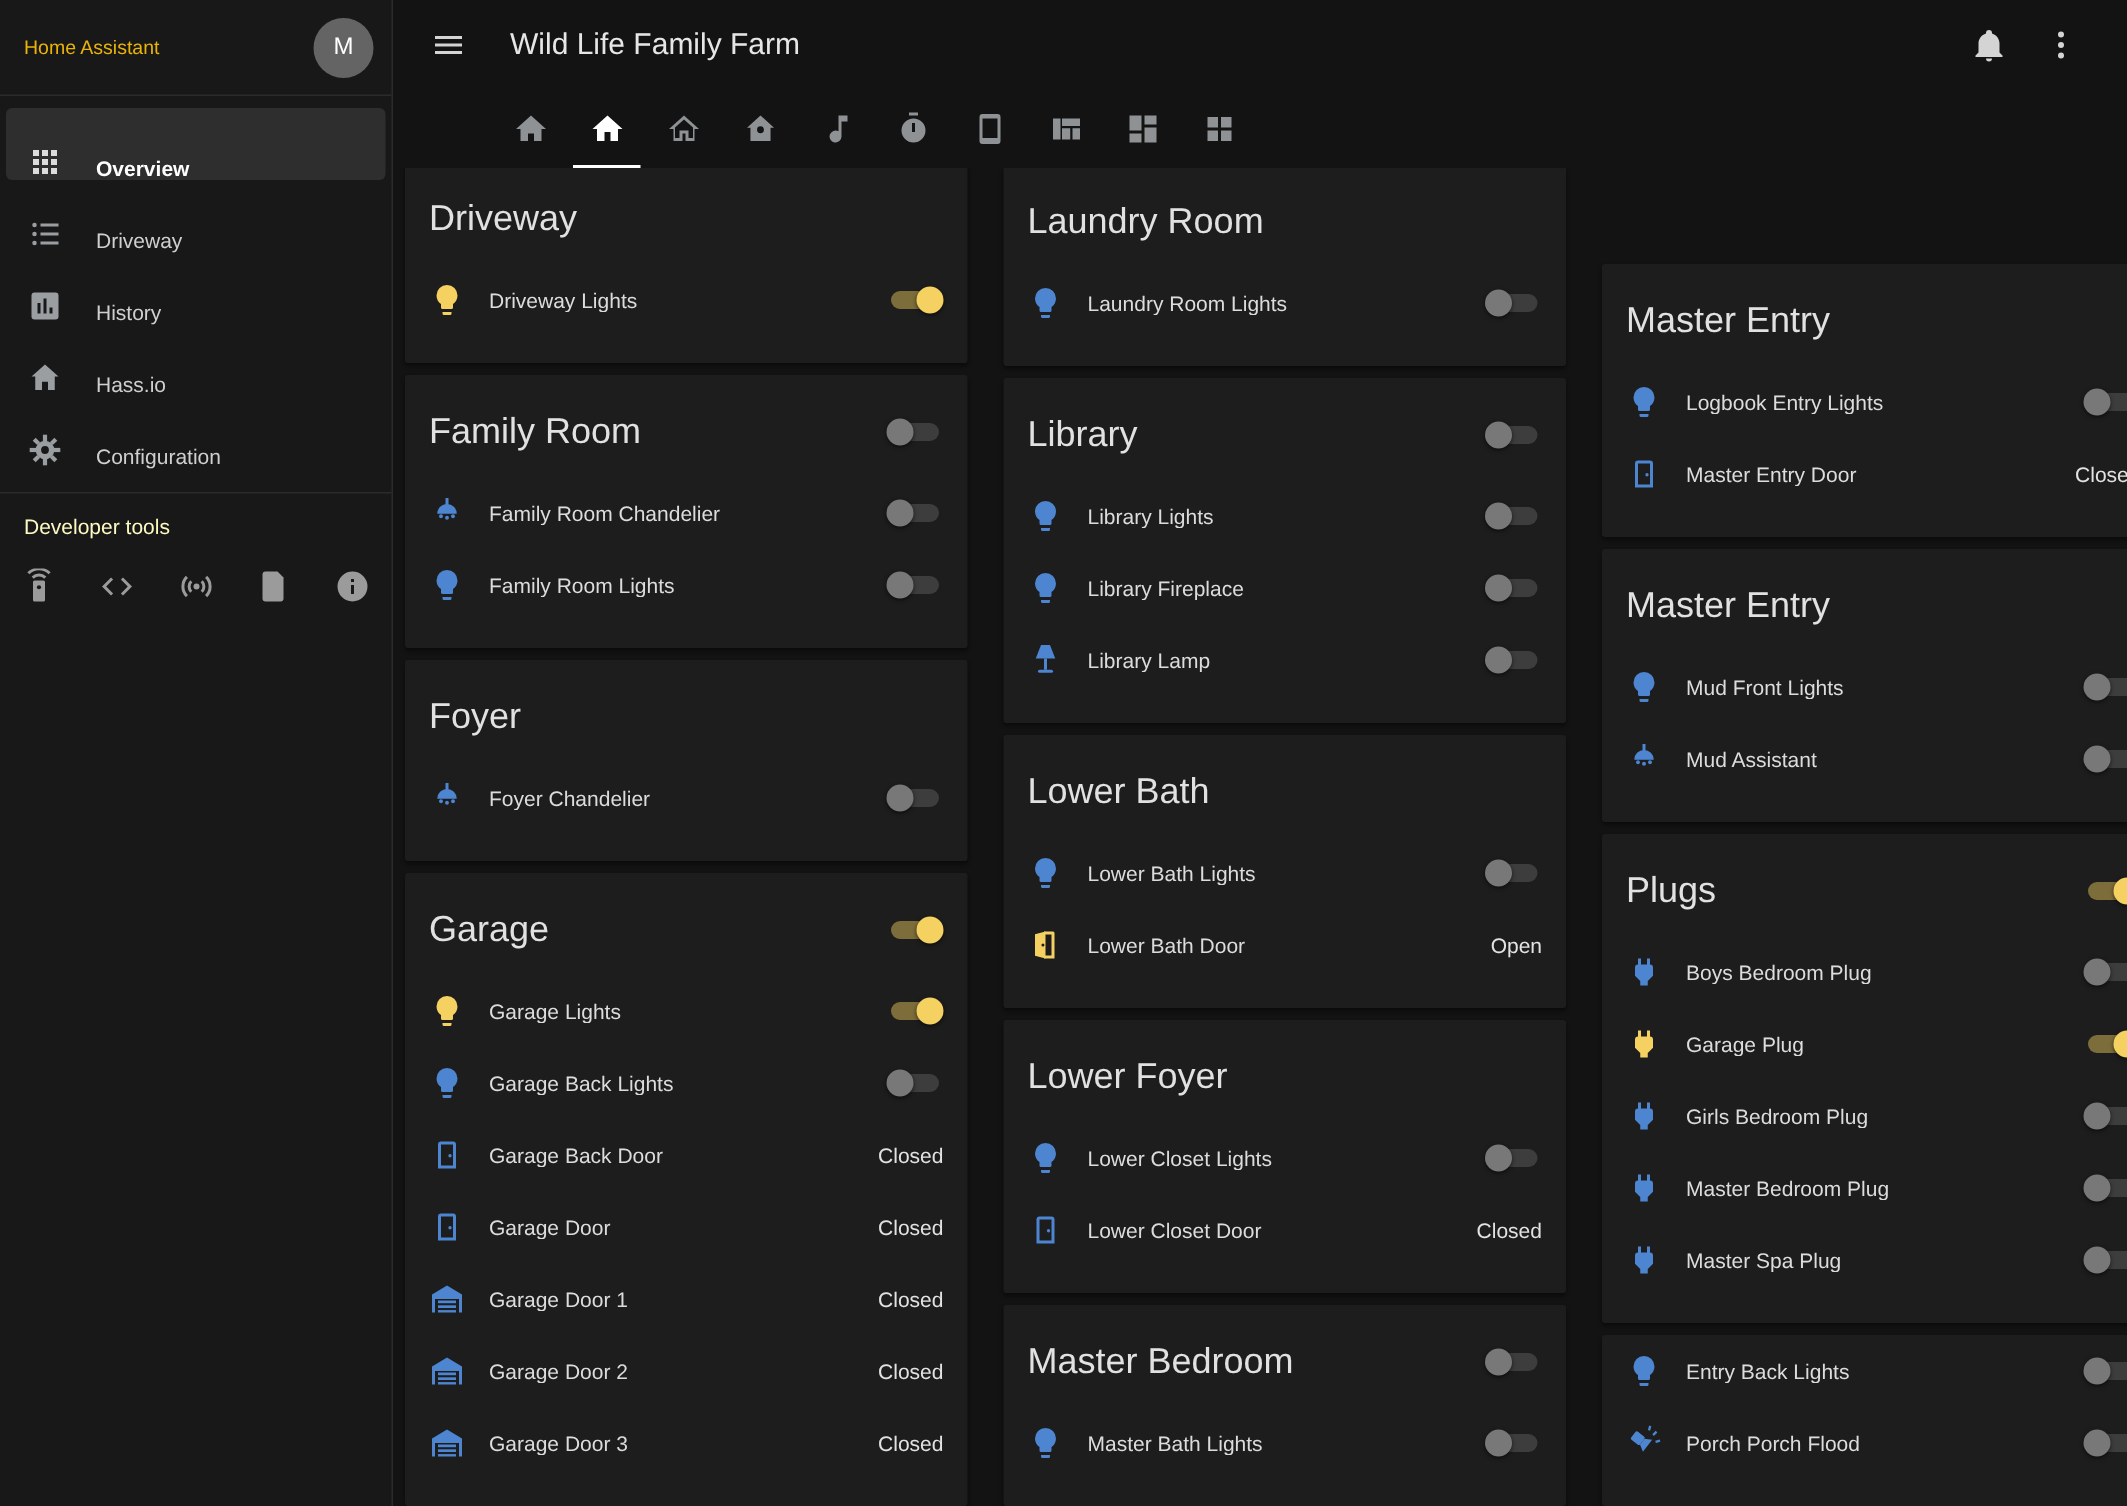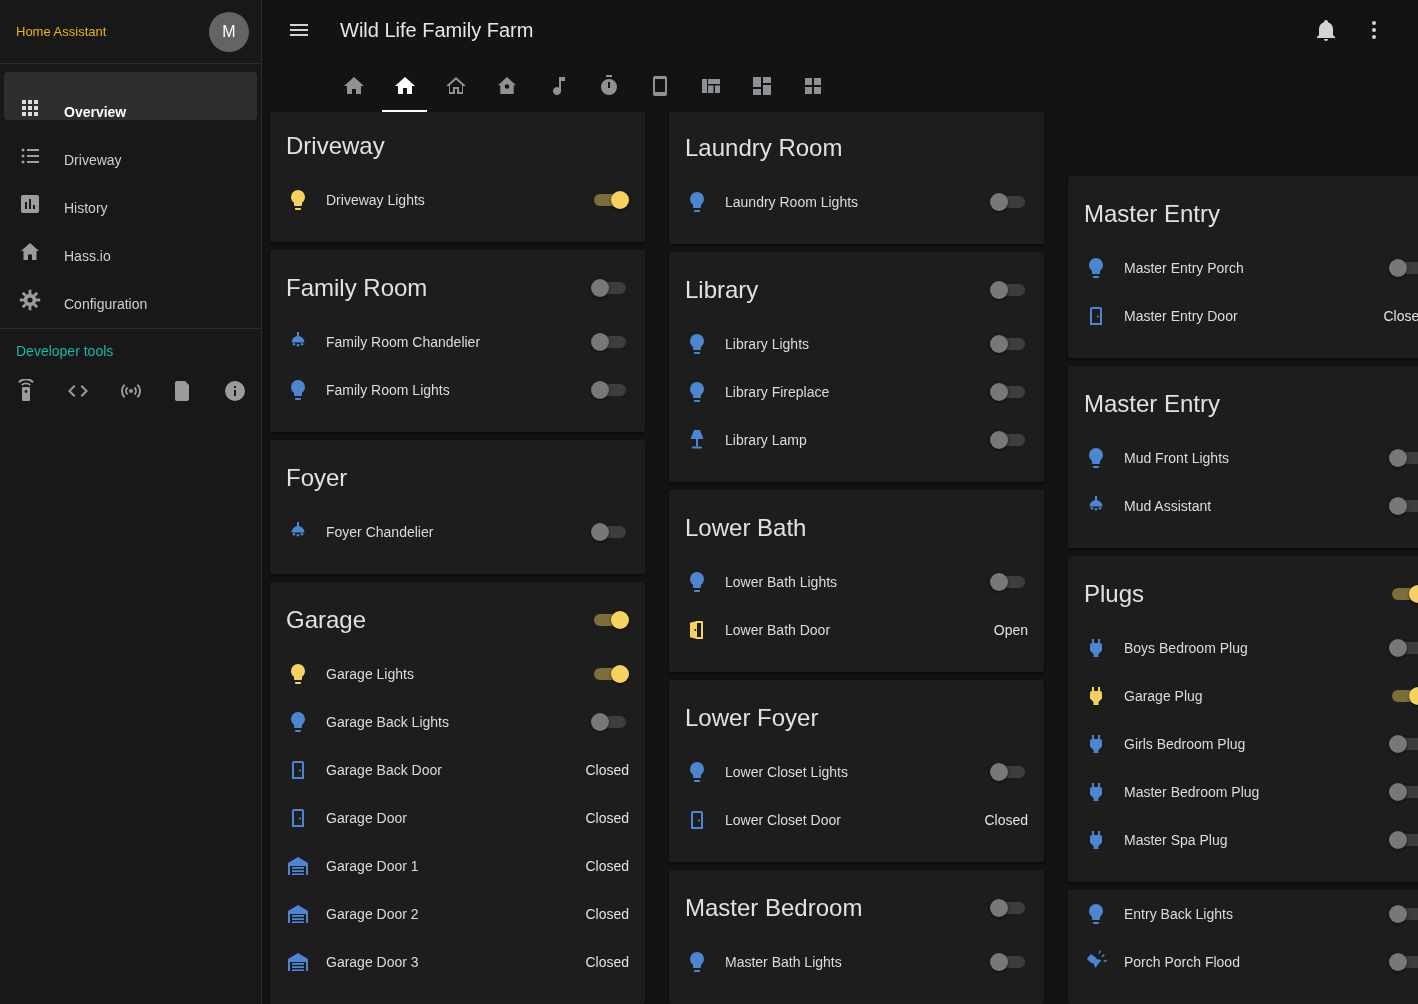--- a/index.html
+++ b/index.html
@@ -27,21 +27,21 @@
     display:flex;align-items:center;justify-content:center;font-size:16px;cursor:pointer;flex:none}
   .sb-menu{padding-top:8px}
   .sb-item{height:48px;display:flex;align-items:flex-end;padding:0 14px;margin:0 4px;
     border-radius:4px;cursor:pointer;color:#c9c9c9}
   .sb-item.selected{background:#2e2e2e}
   .sb-icon{width:24px;height:24px;flex:none;margin-right:22px;color:#9b9ea0}
   .sb-item.selected .sb-icon{color:#dcdcdc}
   .sb-label{font-size:14px;font-weight:500;color:#cfcfcf}
   .sb-item.selected .sb-label{color:#ffffff;font-weight:700}
   .sb-dev{margin-top:16px;border-top:1px solid var(--divider);padding-top:14px}
-  .sb-dev-label{padding:0 16px;font-size:14px;font-weight:500;color:#14b8a6;margin-bottom:20px}
+  .sb-dev-label{padding:0 16px;font-size:14px;font-weight:500;color:#fef9c3;margin-bottom:20px}
   .sb-dev-icons{display:flex;justify-content:space-between;padding:0 14px}
   .dev-icon{width:24px;height:24px;color:#9b9b9b;cursor:pointer}
 
   
   .main{flex:1;min-width:0;display:flex;flex-direction:column}
   .appbar{flex:none;background:var(--bg)}
   .appbar-row{height:60px;display:flex;align-items:center;padding:0 32px 0 25px}
   .icon-btn{width:24px;height:24px;color:#d4d4d4;cursor:pointer;flex:none}
   .appbar-title{color:#e6e6e6;font-size:20px;margin-left:29px;white-space:nowrap}
   .spacer{flex:1}
@@ -611,21 +611,21 @@
     <div class="card-header">
       <h2 class="card-title">Master Entry</h2>
     </div>
     <div class="rows">
               <div class="row">
     <span class="ent-icon ic-blue">
                   <svg viewBox="0 0 24 24" fill="currentColor">
                     <path d="M12 2a7 7 0 0 1 7 7c0 2.38-1.19 4.47-3 5.74V17a1 1 0 0 1-1 1H9a1 1 0 0 1-1-1v-2.26C6.19 13.47 5 11.38 5 9a7 7 0 0 1 7-7zM9 20h6v1a1 1 0 0 1-1 1h-4a1 1 0 0 1-1-1v-1z"></path>
                   </svg>
                 </span>
-    <span class="ent-name">Master Entry Porch</span>
+    <span class="ent-name">Logbook Entry Lights</span>
   <span class="toggle">
                   <span class="track"></span>
                   <span class="knob"></span>
                 </span>
               </div>
               <div class="row">
     <span class="ent-icon ic-blue">
                   <svg viewBox="0 0 24 24" fill="currentColor">
                     <path fill-rule="evenodd" d="M8 3h8a2 2 0 0 1 2 2v16H6V5a2 2 0 0 1 2-2zm0 2v14h8V5H8z"></path>
                     <circle cx="14" cy="12.5" r="1.1"></circle>

